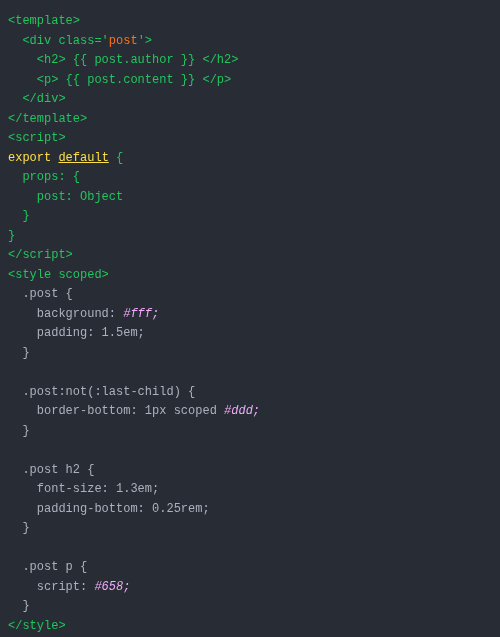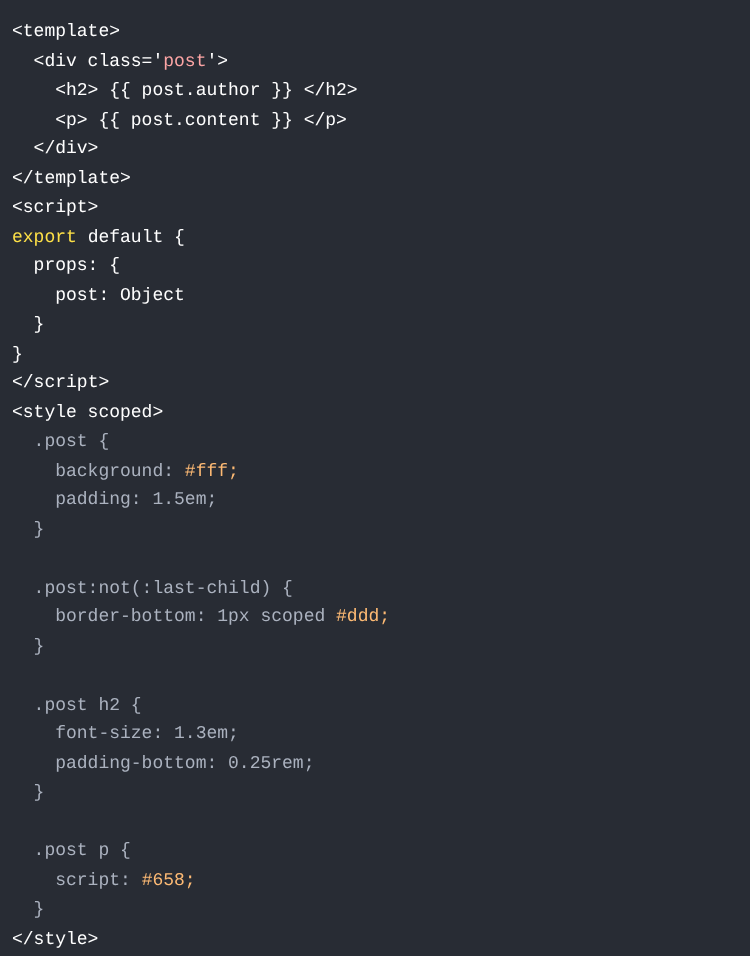--- a/index.html
+++ b/index.html
@@ -12,26 +12,26 @@
   }
   pre.code {
     margin: 0;
     padding: 12px 8px;
     font-family: "SFMono-Regular", Consolas, "Liberation Mono", Menlo, monospace;
     font-size: 12px;
     line-height: 19.5px;
     color: #abb2bf;
     white-space: pre;
   }
-  .tag   { color: #ffffff; }
-  .str   { color: #fca5a5; }
-  .kw    { color: #ffffff; }
+  .tag   { color: #22c55e; }
+  .str   { color: #f97316; }
+  .kw    { color: #fde047; text-decoration: underline; }
   .kw2   { color: #fde047; }
   .css   { color: #abb2bf; }
-  .hex   { color: #fdba74; }
+  .hex   { font-style: italic; color: #f0abfc; }
 </style>
 </head>
 <body>
 
 <pre class="code" id="code"><span><span class="tag">&lt;template&gt;</span></span>
 <span><span class="tag">  &lt;div class='</span><span class="str">post</span><span class="tag">'&gt;</span></span>
 <span><span class="tag">    &lt;h2&gt; {{ post.author }} &lt;/h2&gt;</span></span>
 <span><span class="tag">    &lt;p&gt; {{ post.content }} &lt;/p&gt;</span></span>
 <span><span class="tag">  &lt;/div&gt;</span></span>
 <span><span class="tag">&lt;/template&gt;</span></span>

